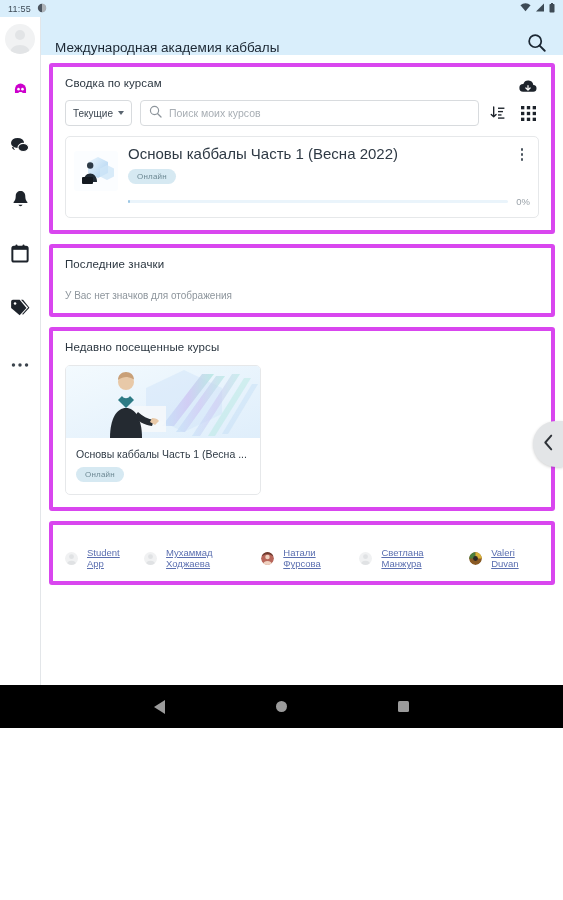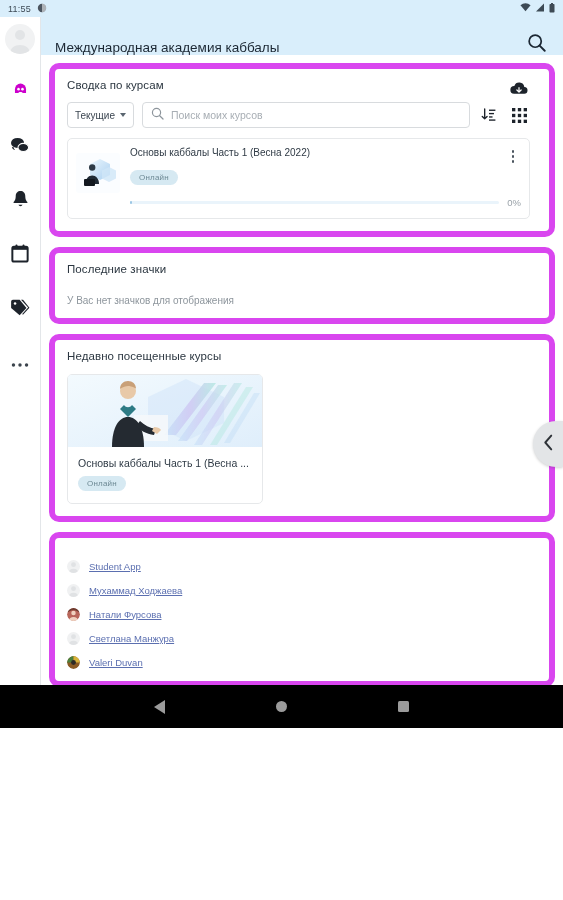--- a/index.html
+++ b/index.html
@@ -72,24 +72,24 @@
 
   .scroll-area {
     flex: 1 1 auto; overflow: hidden;
     background: #ffffff;
     padding: 8px 8px 0 8px;
   }
 
   
   .card {
     background: #ffffff;
-    border: 6px solid #d946ef;
-    border-radius: 10px;
+    border: 4px solid #d946ef;
+    border-radius: 3px;
     margin-bottom: 10px;
-    padding: 10px 19px 12px 12px;
+    padding: 10px 12px 12px 12px;
   }
   .card-title {
     font-size: 11.5px; color: #2b3640; font-weight: 400;
     letter-spacing: .1px;
   }
   .card-head-row { display: flex; align-items: flex-start; }
   .card-head-row .card-title { flex: 1; }
   .cloud-btn { width: 22px; height: 22px; display:flex; align-items:center; justify-content:center; margin-top:-2px; cursor:pointer; }
 
   
@@ -125,21 +125,21 @@
   }
   .course-thumb {
     width: 44px; height: 40px; flex: 0 0 44px;
     border-radius: 3px; overflow: hidden;
     display: flex; align-items: center; justify-content: center;
     margin-top: 6px;
   }
   .course-main { flex: 1 1 auto; min-width: 0; }
   .course-title-row { display: flex; align-items: flex-start; gap: 6px; }
   .course-title {
-    flex: 1 1 auto; font-size: 10px; color: #2f3a45;
+    flex: 1 1 auto; font-size: 15px; color: #2f3a45;
     white-space: nowrap; overflow: hidden; text-overflow: ellipsis;
   }
   .kebab { width: 16px; flex:0 0 16px; display:flex; flex-direction:column; align-items:center; gap:2.5px; padding-top:3px; cursor:pointer; }
   .kebab i { width:2.5px;height:2.5px;border-radius:50%;background:#4a545e;display:block; }
   .chip {
     display: inline-flex; align-items: center; justify-content: center;
     margin-top: 7px;
     height: 15px; padding: 0 9px;
     border-radius: 8px;
     background: #d6e9f2;
@@ -159,21 +159,21 @@
     width: 196px; flex: 0 0 196px;
     border: 1px solid #e6e8ea; border-radius: 5px;
     overflow: hidden; background: #fff;
   }
   .rc-img { height: 72px; width: 100%; overflow: hidden; position: relative; background:#f4fafd; }
   .rc-body { padding: 10px 10px 12px 10px; }
   .rc-title { font-size: 10.5px; color: #2f3a45; white-space: nowrap; overflow: hidden; text-overflow: ellipsis; }
 
   
   .ou-count { font-size: 9.5px; color: #5d666e; text-align: center; margin-top: 18px; }
-  .ou-list { margin-top: 12px; display: flex; flex-direction: column; gap: 11px; }
+  .ou-list { margin-top: 12px; display: flex; gap: 11px; }
   .ou-row { display: flex; align-items: center; gap: 9px; }
   .ou-av { width: 13px; height: 13px; border-radius: 50%; flex: 0 0 13px; overflow: hidden; display:flex;align-items:center;justify-content:center;background:#f0f1f2; }
   .ou-name { font-size: 9.5px; color: #5b6fb0; text-decoration: underline; cursor: pointer; }
 
   
   .drawer-handle {
     position: absolute; right: 0; top: 404px;
     width: 30px; height: 46px;
     background: #e3e5e7;
     border-radius: 23px 0 0 23px;

